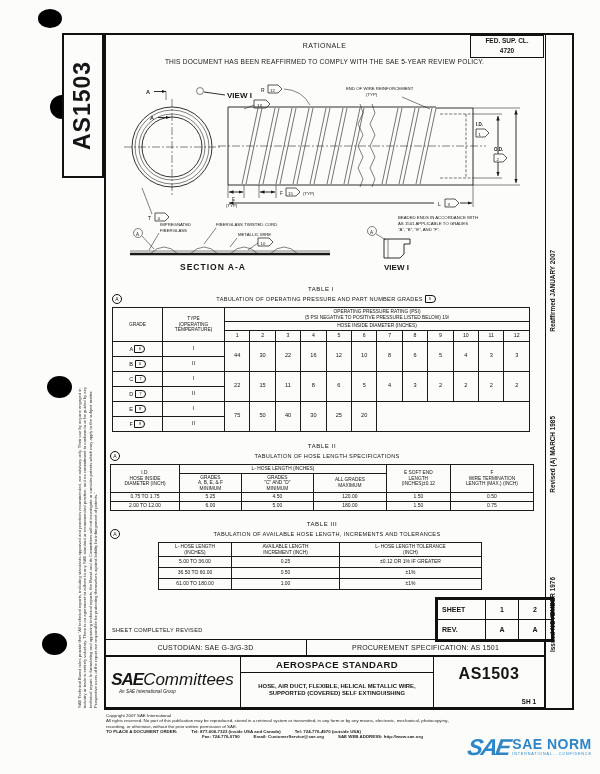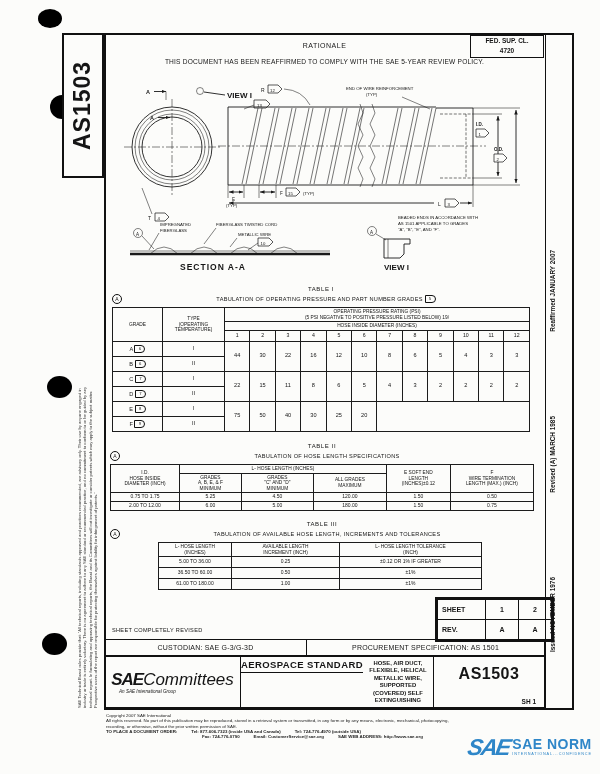--- a/index.html
+++ b/index.html
@@ -47,21 +47,21 @@
   .revnote{position:absolute;left:112px;top:627px;font-size:5.6px;letter-spacing:.3px;}
   .custrow{position:absolute;left:104px;top:639px;width:441px;height:17px;display:flex;box-sizing:border-box;}
   .custrow>div{border:1.5px solid #111;box-sizing:border-box;display:flex;align-items:center;justify-content:center;font-size:7px;letter-spacing:.2px;}
   .cust{width:203px;} .proc{flex:1;border-left:none !important;}
   .titleblk{position:absolute;left:104px;top:656px;width:441px;height:52px;display:flex;border:1.5px solid #111;box-sizing:border-box;}
   .tb-logo{width:136px;border-right:1.5px solid #111;box-sizing:border-box;display:flex;flex-direction:column;align-items:center;justify-content:center;}
   .logo-line{font-size:17px;line-height:17px;white-space:nowrap;}
   .logo-sae{font-weight:900;font-style:italic;letter-spacing:-1px;}
   .logo-aero{font-style:italic;font-weight:400;}
   .logo-sub{font-size:4.6px;font-style:italic;margin-top:1px;align-self:flex-start;margin-left:14px;}
-  .tb-mid{width:193px;border-right:1.5px solid #111;box-sizing:border-box;display:flex;flex-direction:row;}
+  .tb-mid{width:193px;border-right:1.5px solid #111;box-sizing:border-box;display:flex;flex-direction:column;}
   .tb-std{height:15px;border-bottom:1.2px solid #111;display:flex;align-items:center;justify-content:center;font-size:9.5px;font-weight:bold;letter-spacing:.4px;}
   .tb-doc{flex:1;display:flex;flex-direction:column;align-items:center;justify-content:center;font-size:5.9px;font-weight:bold;line-height:7.5px;text-align:center;}
   .tb-num{flex:1;position:relative;display:flex;align-items:flex-start;justify-content:center;}
   .tb-num .num{font-size:16px;font-weight:bold;margin-top:8px;letter-spacing:.5px;}
   .tb-num .sh{position:absolute;right:8px;bottom:2px;font-size:6.5px;font-weight:bold;}
   .copy{position:absolute;left:106px;top:713px;width:470px;font-size:4.4px;line-height:5.3px;color:#222;}
   .orderrow{display:flex;gap:14px;font-weight:bold;}
   .orderrow2{display:flex;gap:14px;font-weight:bold;padding-left:96px;}
   .wm{position:absolute;left:468px;top:737px;display:flex;align-items:flex-start;gap:3px;}
   .wm-sae{font-size:23px;line-height:20px;font-weight:900;font-style:italic;transform:skewX(-10deg);letter-spacing:-2px;}

